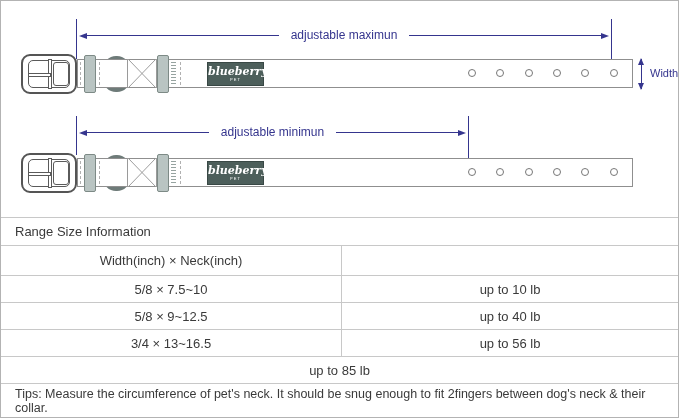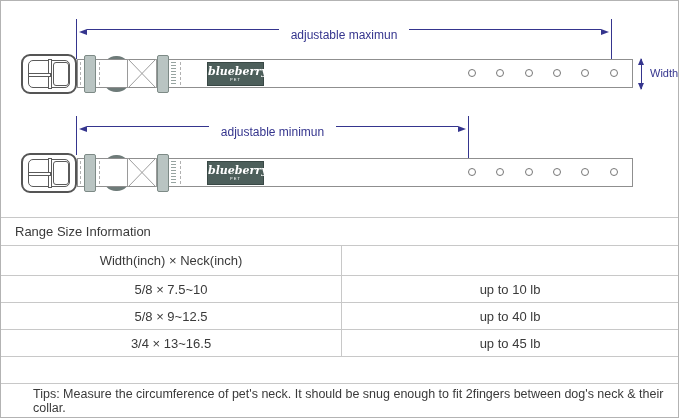--- a/index.html
+++ b/index.html
@@ -14,21 +14,21 @@
   }
   *{box-sizing:border-box;margin:0;padding:0}
   html,body{width:679px;height:418px;overflow:hidden;background:#fff;
     font-family:"Liberation Sans",sans-serif;color:var(--ink)}
   .canvas{position:relative;width:679px;height:418px;background:#fff;
     border:1px solid #b3b3b3}
 
   
   .diagram{position:absolute;left:0;top:0;width:677px;height:216px}
   .tick{position:absolute;width:1px;background:var(--accent)}
-  .dim{position:absolute;height:13px;display:flex;}
+  .dim{position:absolute;height:13px;display:flex;align-items:center}
   .dim-seg{flex:1;height:1px;background:var(--accent)}
   .ah{width:0;height:0}
   .ah-left{border-top:3.5px solid transparent;border-bottom:3.5px solid transparent;border-right:8px solid var(--accent)}
   .ah-right{border-top:3.5px solid transparent;border-bottom:3.5px solid transparent;border-left:8px solid var(--accent)}
   .dim-label{font-size:12px;color:var(--accent);padding:0 12px;white-space:nowrap;position:relative;top:-1px}
 
   .collar{position:absolute;left:18px;width:616px;height:42px}
   .strap{position:absolute;left:58px;top:6px;width:556px;height:29px;
     background:#fff;border:1px solid var(--strap-border);z-index:1}
   .stitch{position:absolute;top:9px;height:23px;width:0;border-left:1px dashed #b0b0b0;z-index:2}
@@ -72,21 +72,21 @@
   
   .info{position:absolute;left:0;top:216px;width:677px;height:200px;border-top:1px solid var(--line)}
   .info-title{height:28px;display:flex;align-items:center;padding-left:14px;
     font-size:13px;border-bottom:1px solid var(--line)}
   .trow{display:flex;border-bottom:1px solid var(--line);font-size:13px}
   .trow .c1{width:341px;display:flex;align-items:center;justify-content:center;
     border-right:1px solid var(--line)}
   .trow .c2{flex:1;display:flex;align-items:center;justify-content:center}
   .thead{height:30px}
   .tdata{height:27px}
-  .tips{height:34px;display:flex;align-items:center;padding-left:32px;font-size:12.5px;border-bottom:none}
+  .tips{height:34px;display:flex;align-items:center;padding-left:14px;font-size:12.5px;border-bottom:none}
 </style>
 </head>
 <body>
 
 <div class="canvas">
 
   <div class="diagram">
 
     <div class="tick" style="left:75px;top:18px;height:40px"></div>
     <div class="tick" style="left:610px;top:18px;height:64px"></div>
@@ -181,20 +181,21 @@
     <div class="trow tdata">
       <div class="c1">5/8 × 7.5~10</div>
       <div class="c2">up to 10 lb</div>
     </div>
     <div class="trow tdata">
       <div class="c1">5/8 × 9~12.5</div>
       <div class="c2">up to 40 lb</div>
     </div>
     <div class="trow tdata">
       <div class="c1">3/4 × 13~16.5</div>
-      <div class="c2">up to 45 lb</div>
-    </div>
-    <div class="trow tdata">
+      <div class="c2">up to 56 lb</div>
+    </div>
+    <div class="trow tdata">
+      <div class="c2">up to 85 lb</div>
     </div>
 
     <div class="info-title tips">Tips: Measure the circumference of pet's neck. It should be snug enough to fit 2fingers between dog's neck &amp; their collar.</div>
   </div>
 </div>
 
 </body></html>

